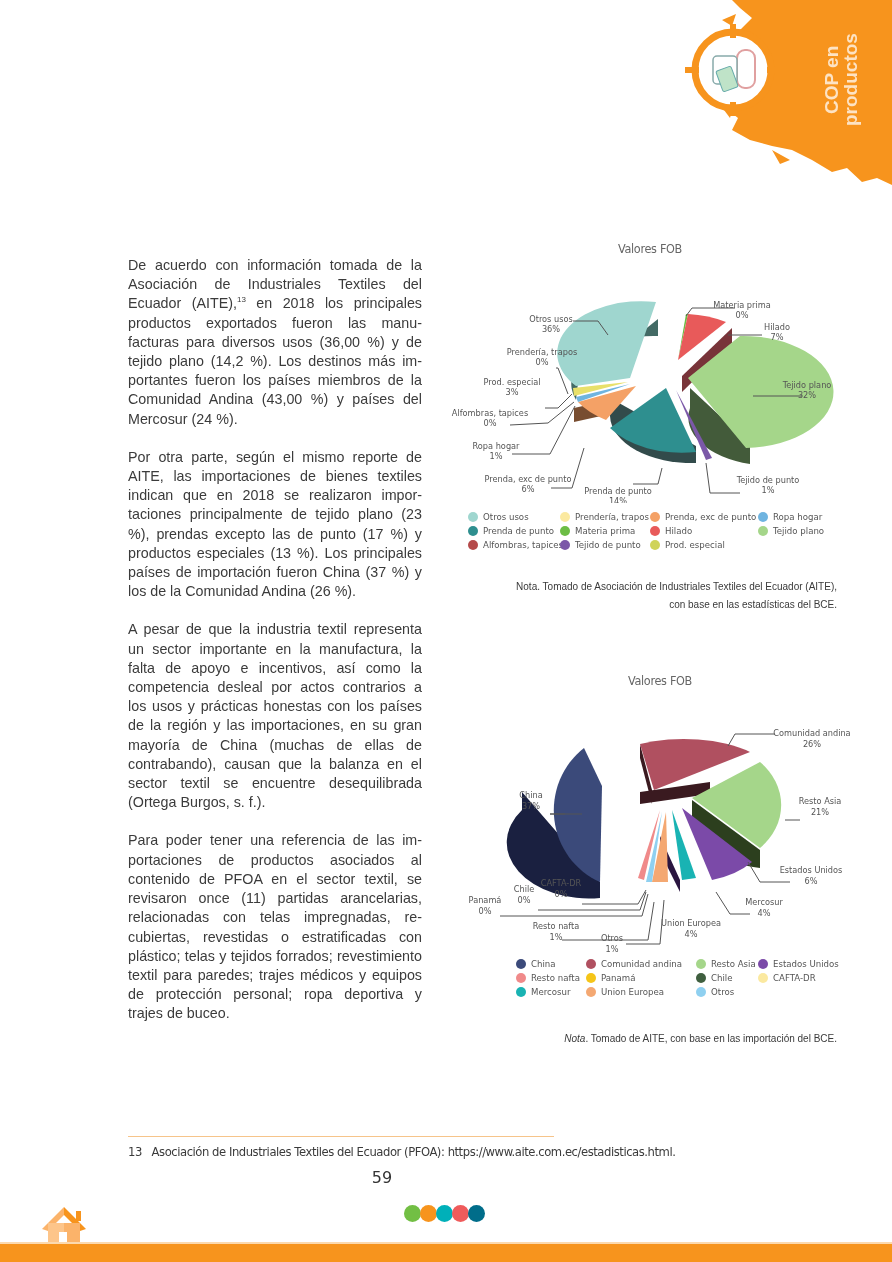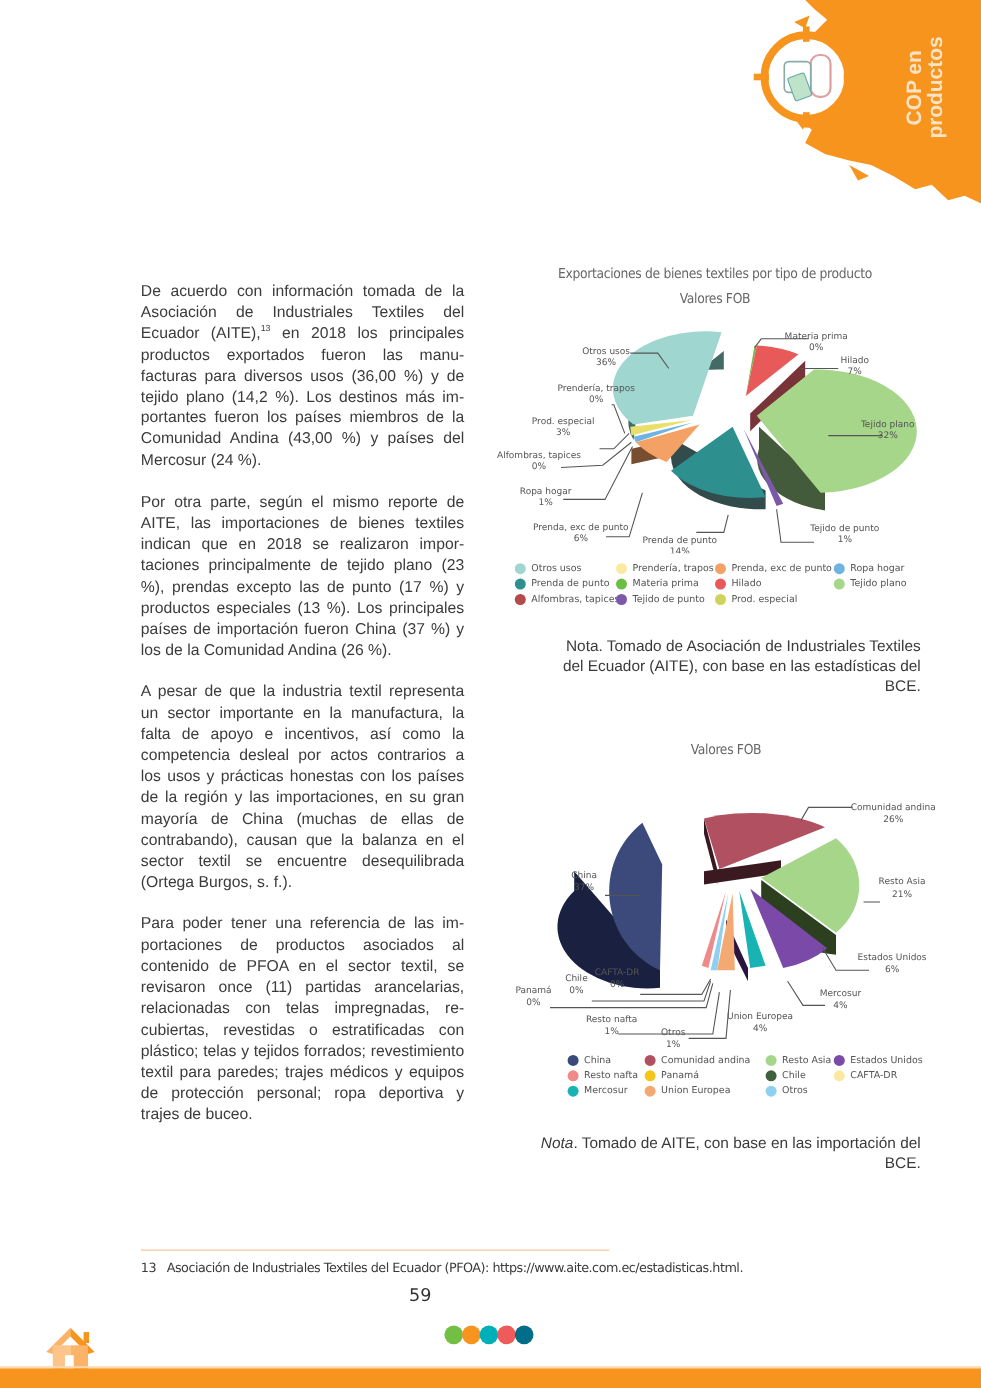--- a/index.html
+++ b/index.html
@@ -22,21 +22,21 @@
   
   .chart { position: absolute; }
   .chart-title { font-family: "DejaVu Sans", sans-serif; font-size: 12.5px; color: #666;
     text-align: center; line-height: 22px; letter-spacing: -0.3px; font-stretch: condensed; }
   .chart-svg { position: absolute; }
   .lbl { font-family: "DejaVu Sans", sans-serif; font-size: 8.2px; fill: #555; }
   .legend { position: absolute; display: grid; font-family: "DejaVu Sans", sans-serif;
     font-size: 8.6px; color: #555; row-gap: 2px; }
   .legend-item { display: flex; align-items: center; gap: 5px; white-space: nowrap; height: 12px; }
   .dot { width: 10px; height: 10px; border-radius: 50%; flex: 0 0 10px; }
-  .note { position: absolute; font-size: 14px; color: #3a3a3a; text-align: right; line-height: 18px; }
+  .note { position: absolute; font-size: 10px; color: #3a3a3a; text-align: right; line-height: 18px; }
   .note em { }
 
   
   .fn-rule { position: absolute; left: 128px; top: 1136px; width: 426px; height: 1px; background: #f6c48a; }
   .footnote { position: absolute; left: 128px; top: 1145px; font-size: 11.6px; color: #3a3a3a;
     font-family: "DejaVu Sans", sans-serif; letter-spacing: -0.45px; }
   .page-num { position: absolute; left: 0; width: 764px; top: 1168px; text-align: center;
     font-size: 16px; color: #333; font-family: "DejaVu Sans", sans-serif; }
   .dots { position: absolute; top: 1205px; left: 404px; display: flex; }
   .dots span { width: 17px; height: 17px; border-radius: 50%; margin-right: -1px; }
@@ -66,21 +66,20 @@
 
 <div class="col-left">
   <p><span>De acuerdo con información tomada de la Asociación de Industriales Textiles del Ecuador (AITE),</span><sup>13</sup><span> en 2018 los principales productos exportados fueron las manu­facturas para diversos usos (36,00 %) y de tejido plano (14,2 %). Los destinos más im­portantes fueron los países miembros de la Comunidad Andina (43,00 %) y países del Mercosur (24 %).</span></p>
   <p>Por otra parte, según el mismo reporte de AITE, las importaciones de bienes textiles indican que en 2018 se realizaron impor­taciones principalmente de tejido plano (23 %), prendas excepto las de punto (17 %) y productos especiales (13 %). Los principales países de importación fueron China (37 %) y los de la Comunidad Andina (26 %).</p>
   <p>A pesar de que la industria textil represen­ta un sector importante en la manufactura, la falta de apoyo e incentivos, así como la competencia desleal por actos contrarios a los usos y prácticas honestas con los paí­ses de la región y las importaciones, en su gran mayoría de China (muchas de ellas de contrabando), causan que la balanza en el sector textil se encuentre desequilibrada (Ortega Burgos, s. f.).</p>
   <p>Para poder tener una referencia de las im­portaciones de productos asociados al contenido de PFOA en el sector textil, se revisaron once (11) partidas arancelarias, relacionadas con telas impregnadas, re­cubiertas, revestidas o estratificadas con plástico; telas y tejidos forrados; revesti­miento textil para paredes; trajes médicos y equipos de protección personal; ropa de­portiva y trajes de buceo.</p>
 </div>
 
 <div class="chart" style="left:450px; top:238px; width:400px; height:380px;">
   <div class="chart-title">
-    <div>Exportaciones de bienes textiles por tipo de producto</div>
     <div>Valores FOB</div>
   </div>
   <svg class="chart-svg" style="left:0; top:50px;" width="400" height="215" viewBox="0 0 400 215">
 
     <g opacity="0.9">
       <path d="M128,95 L126,112 A82,48 0 0 1 208,48 L208,31 Z" fill="#2f5a55"></path>
       <path d="M232,88 L232,104 L282,55 L282,40 Z" fill="#6a1f24"></path>
       <path d="M240,100 L240,120 A82,48 0 0 0 300,176 L300,156 Z" fill="#2f4a25"></path>
       <path d="M160,110 L160,128 A82,48 0 0 0 246,175 L246,158 Z" fill="#1c3838"></path>
       <path d="M124,120 L124,134 L160,126 L160,112 Z" fill="#6a3a1a"></path>

